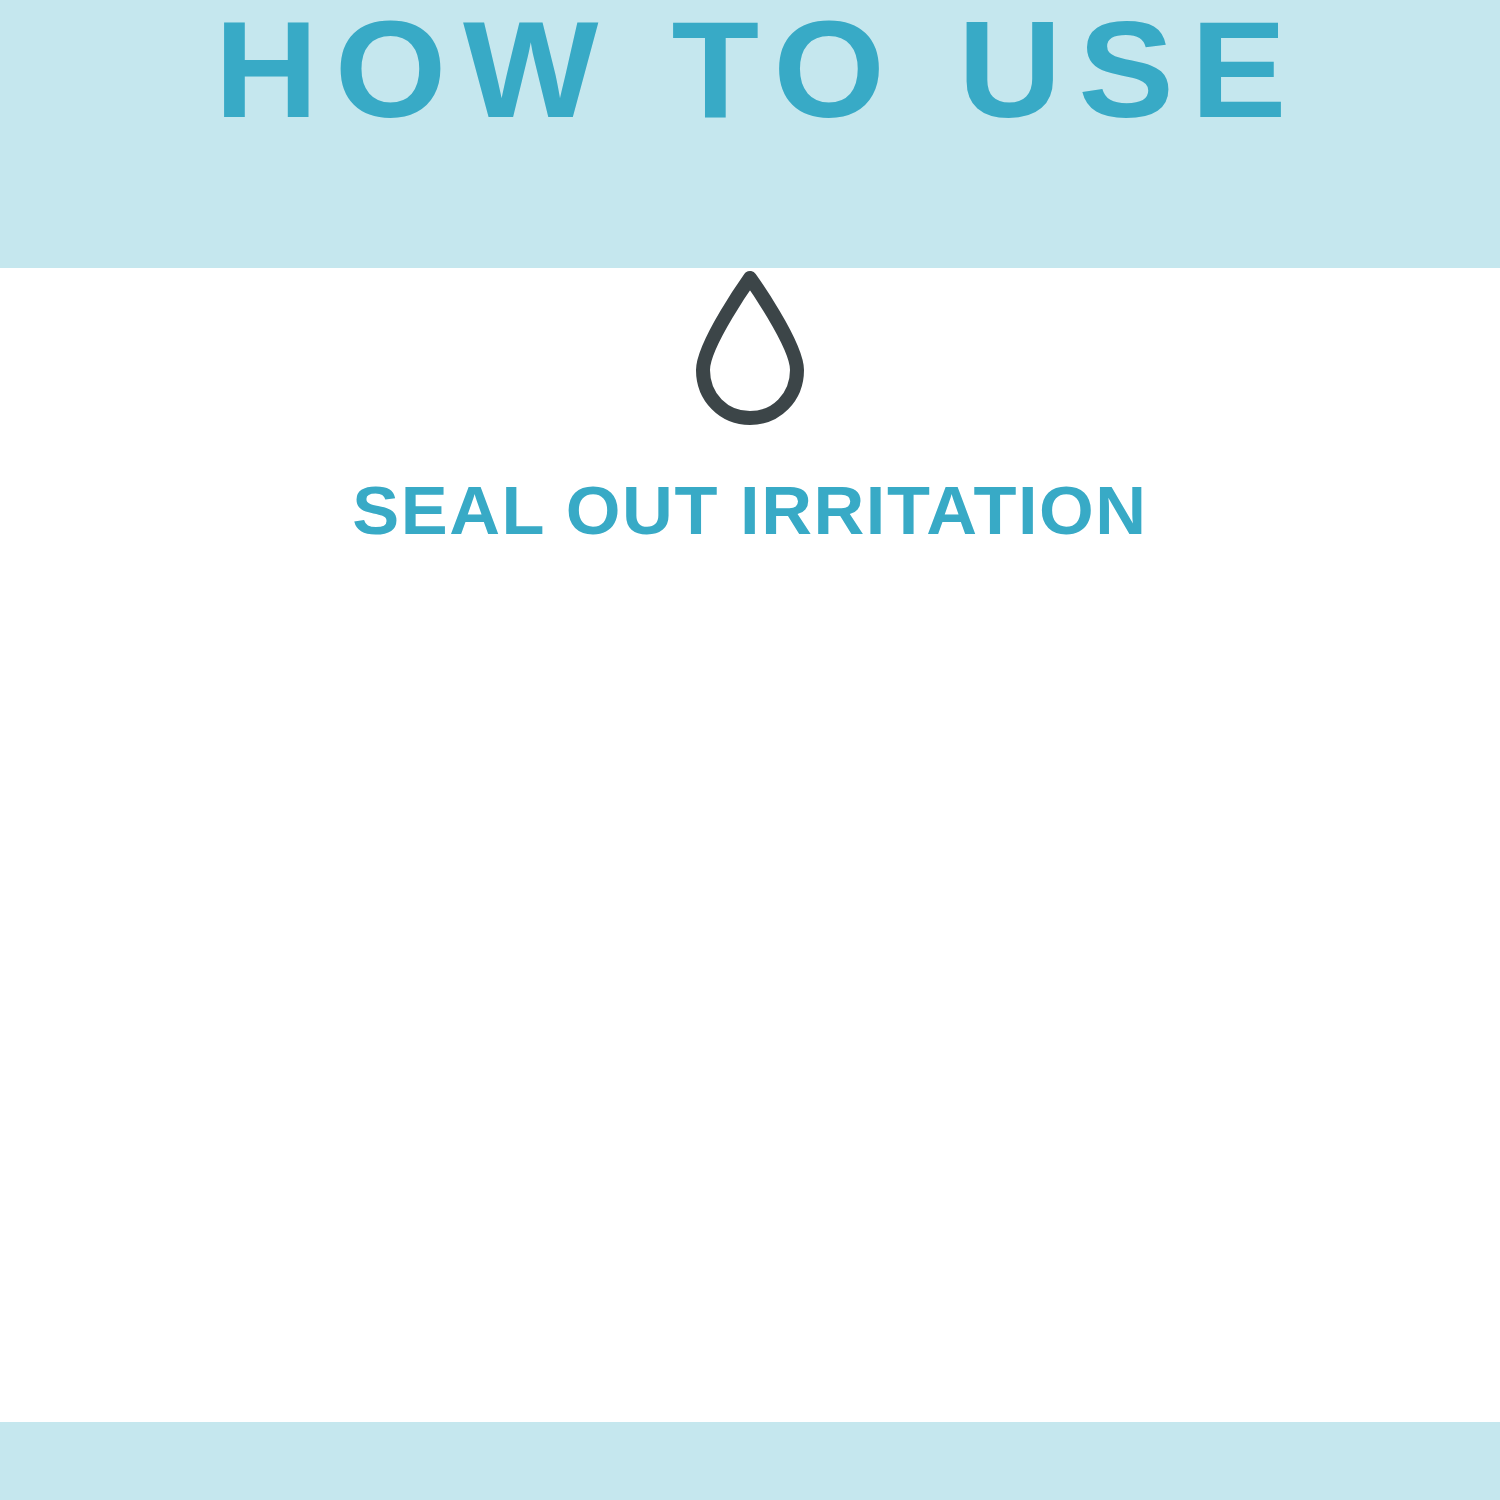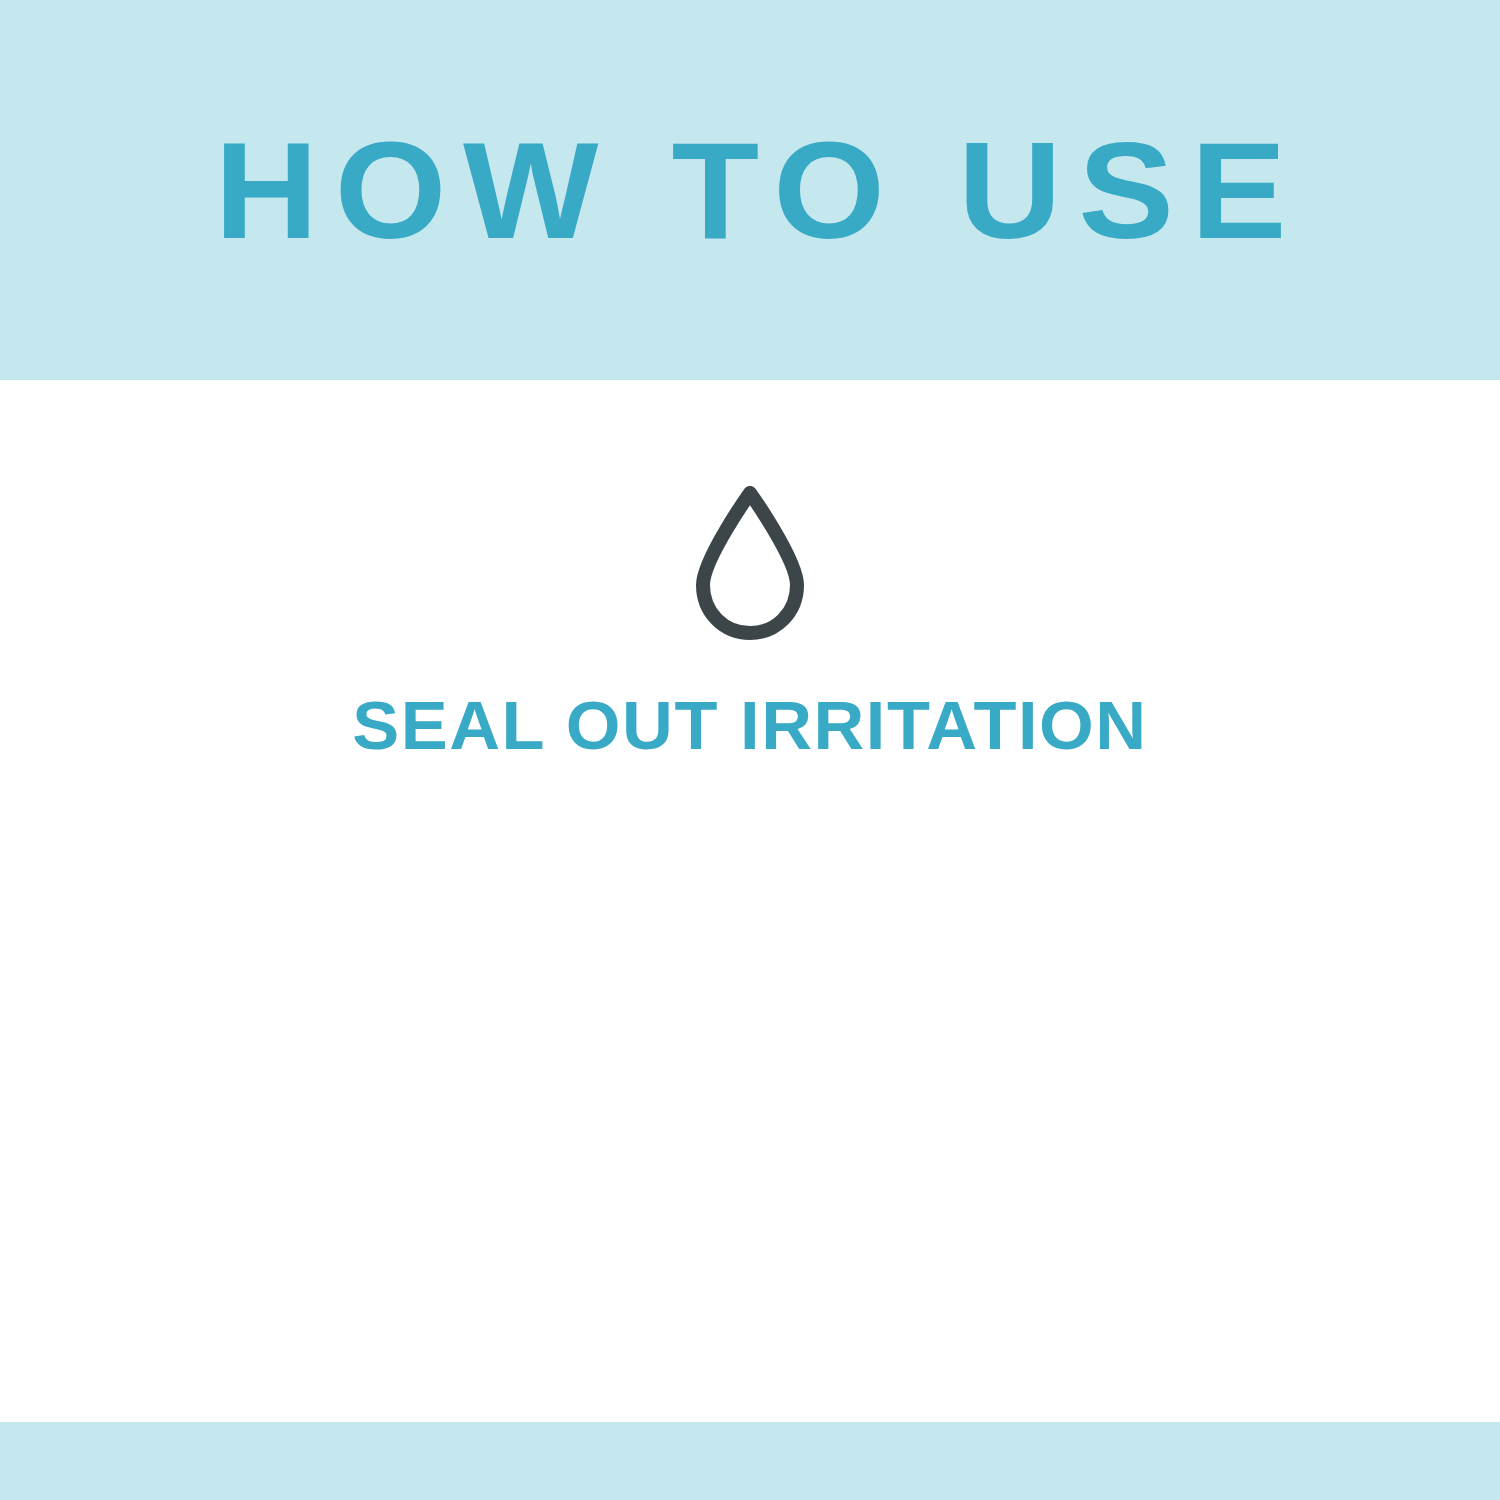--- a/index.html
+++ b/index.html
@@ -19,24 +19,24 @@
     width: 1500px;
     height: 1500px;
     background: #ffffff;
     display: flex;
     flex-direction: column;
   }
 
   
   .banner-top {
     width: 100%;
-    height: 380px;
+    height: 268px;
     background: #c5e7ee;
     display: flex;
-    align-items: center;
+    align-items: flex-start;
     justify-content: center;
     flex: none;
   }
   .banner-title {
     color: #38aac6;
     font-family: "Liberation Sans Narrow", "Liberation Sans", sans-serif;
     font-weight: bold;
     font-size: 138px;
     line-height: 1;
     letter-spacing: 16px;
@@ -46,21 +46,20 @@
     text-align: center;
   }
 
   
   .content {
     flex: 1 1 auto;
     background: #ffffff;
     display: flex;
     flex-direction: column;
     align-items: center;
-    padding-top: 103px;
     box-sizing: border-box;
   }
 
   .icon-wrap {
     width: 122px;
     height: 160px;
     flex: none;
     display: block;
   }
   .icon-wrap svg { display: block; width: 100%; height: 100%; }

